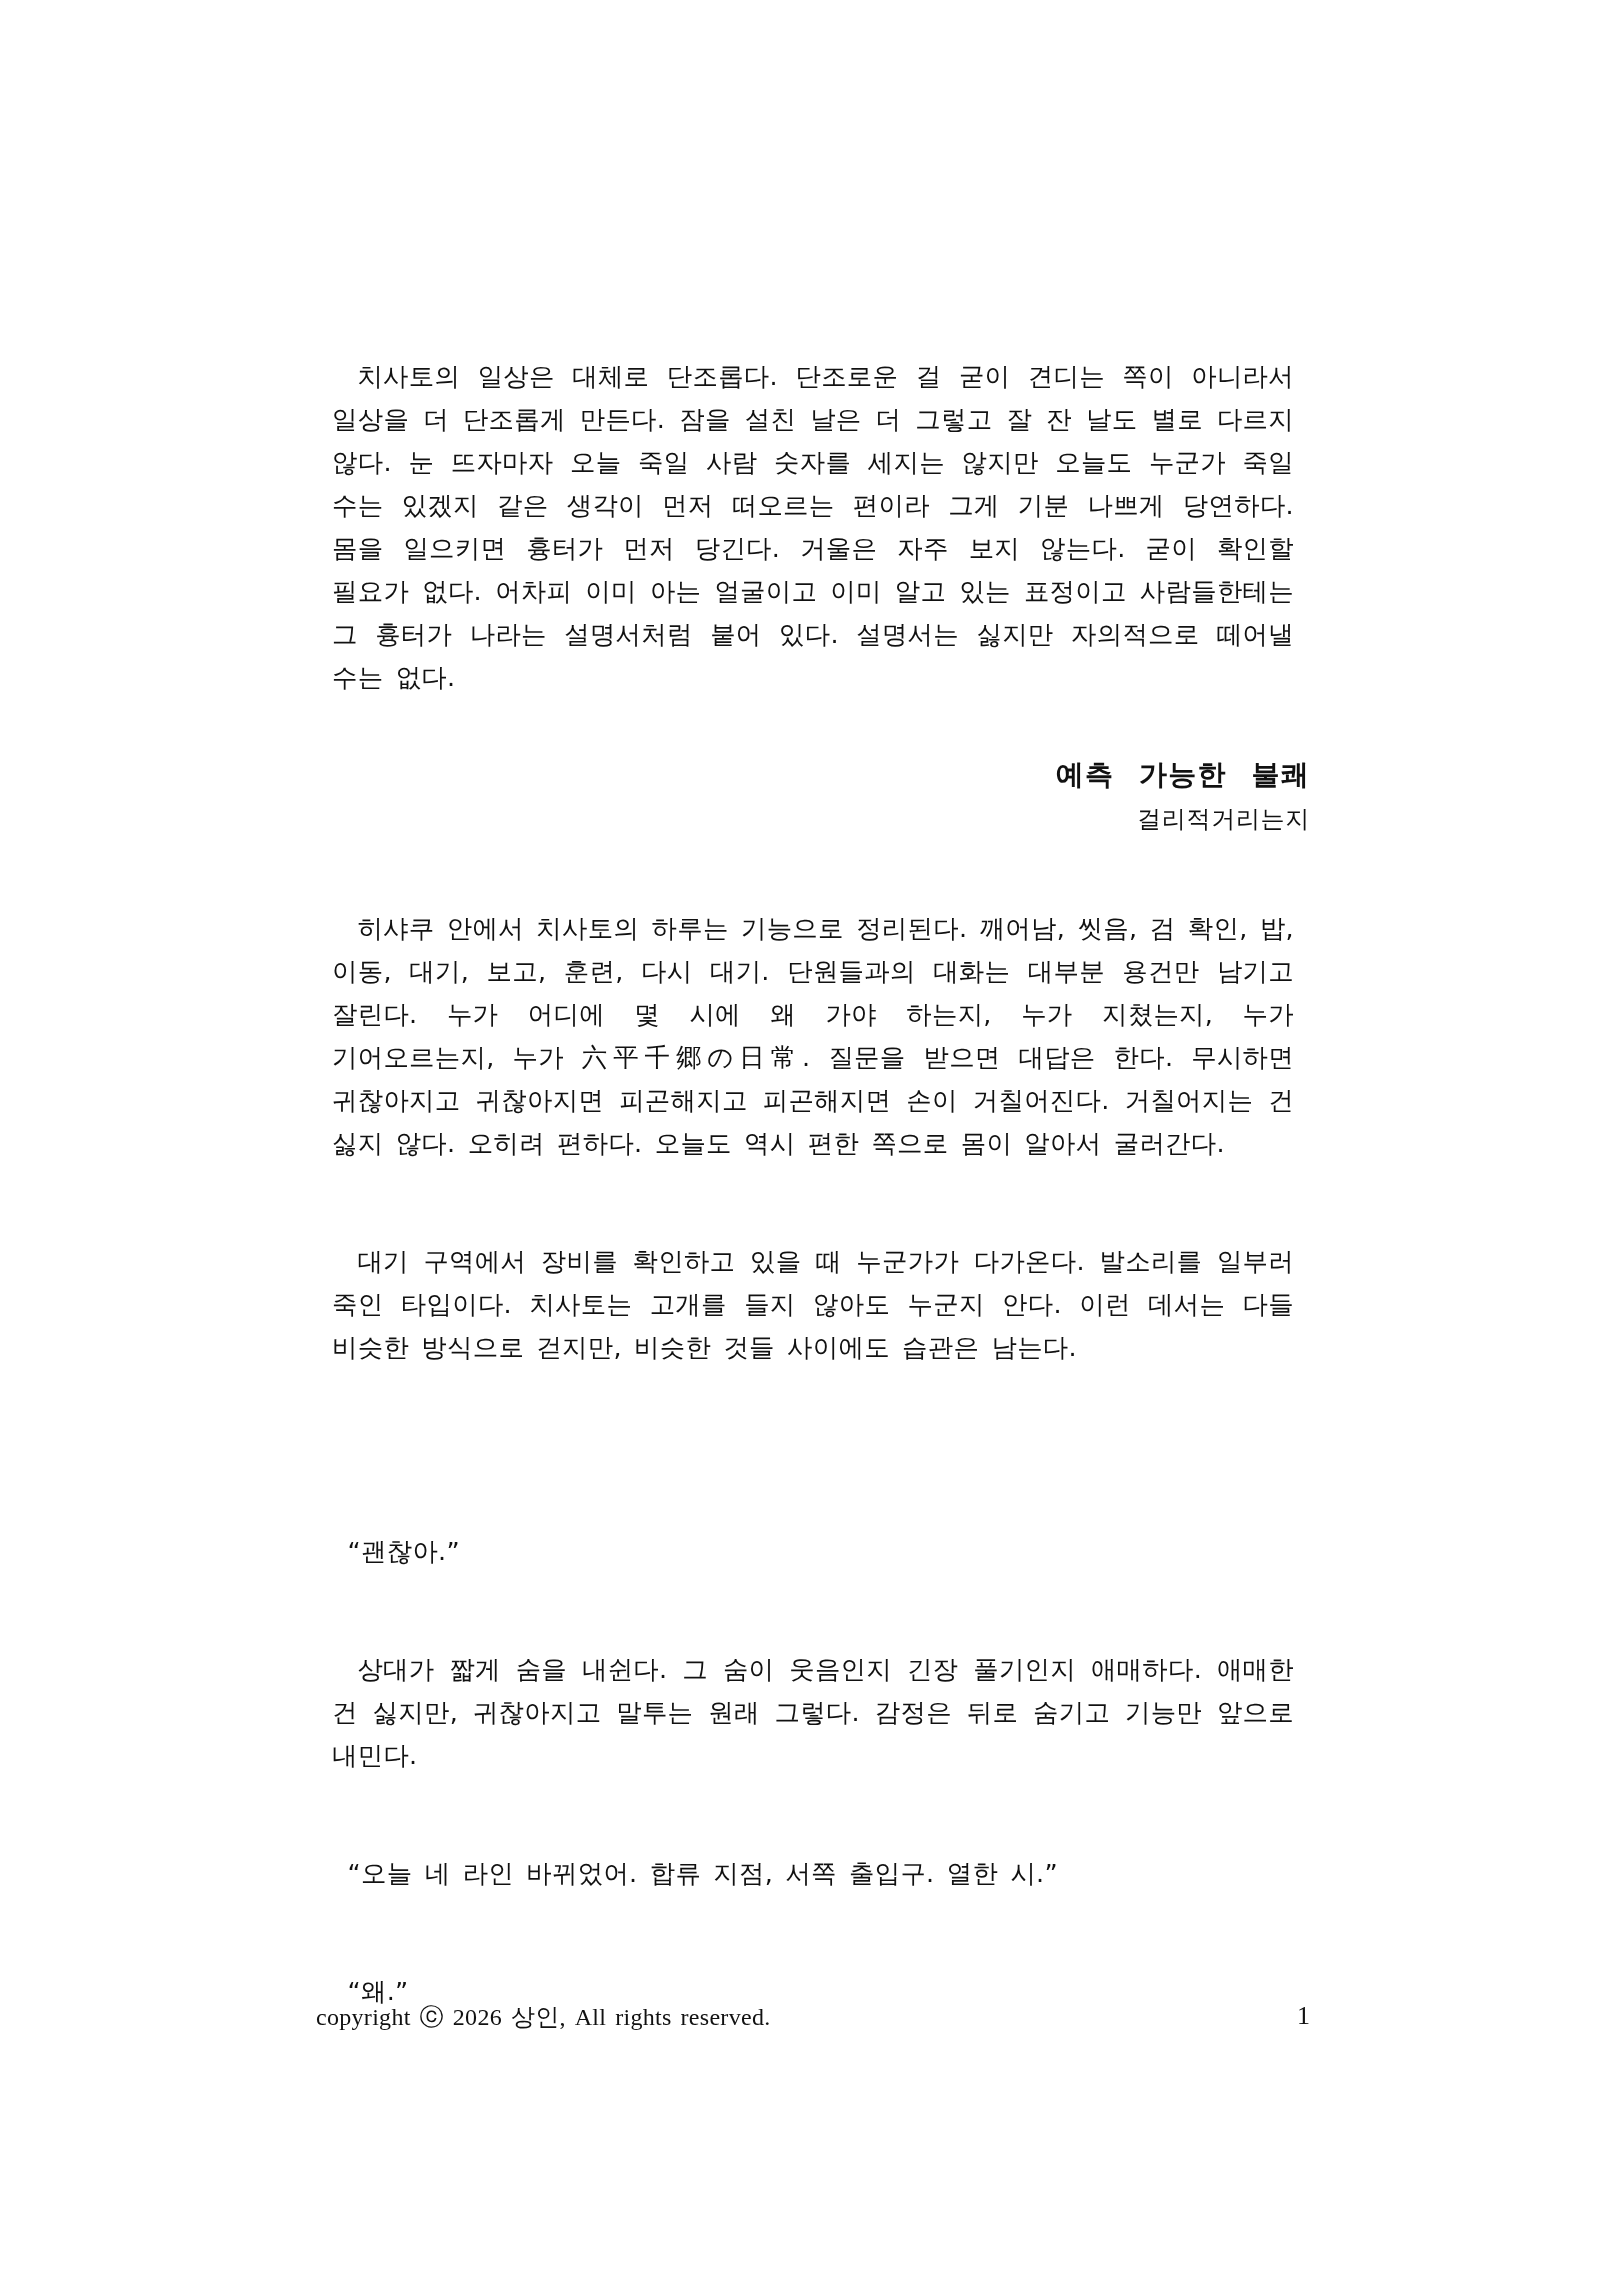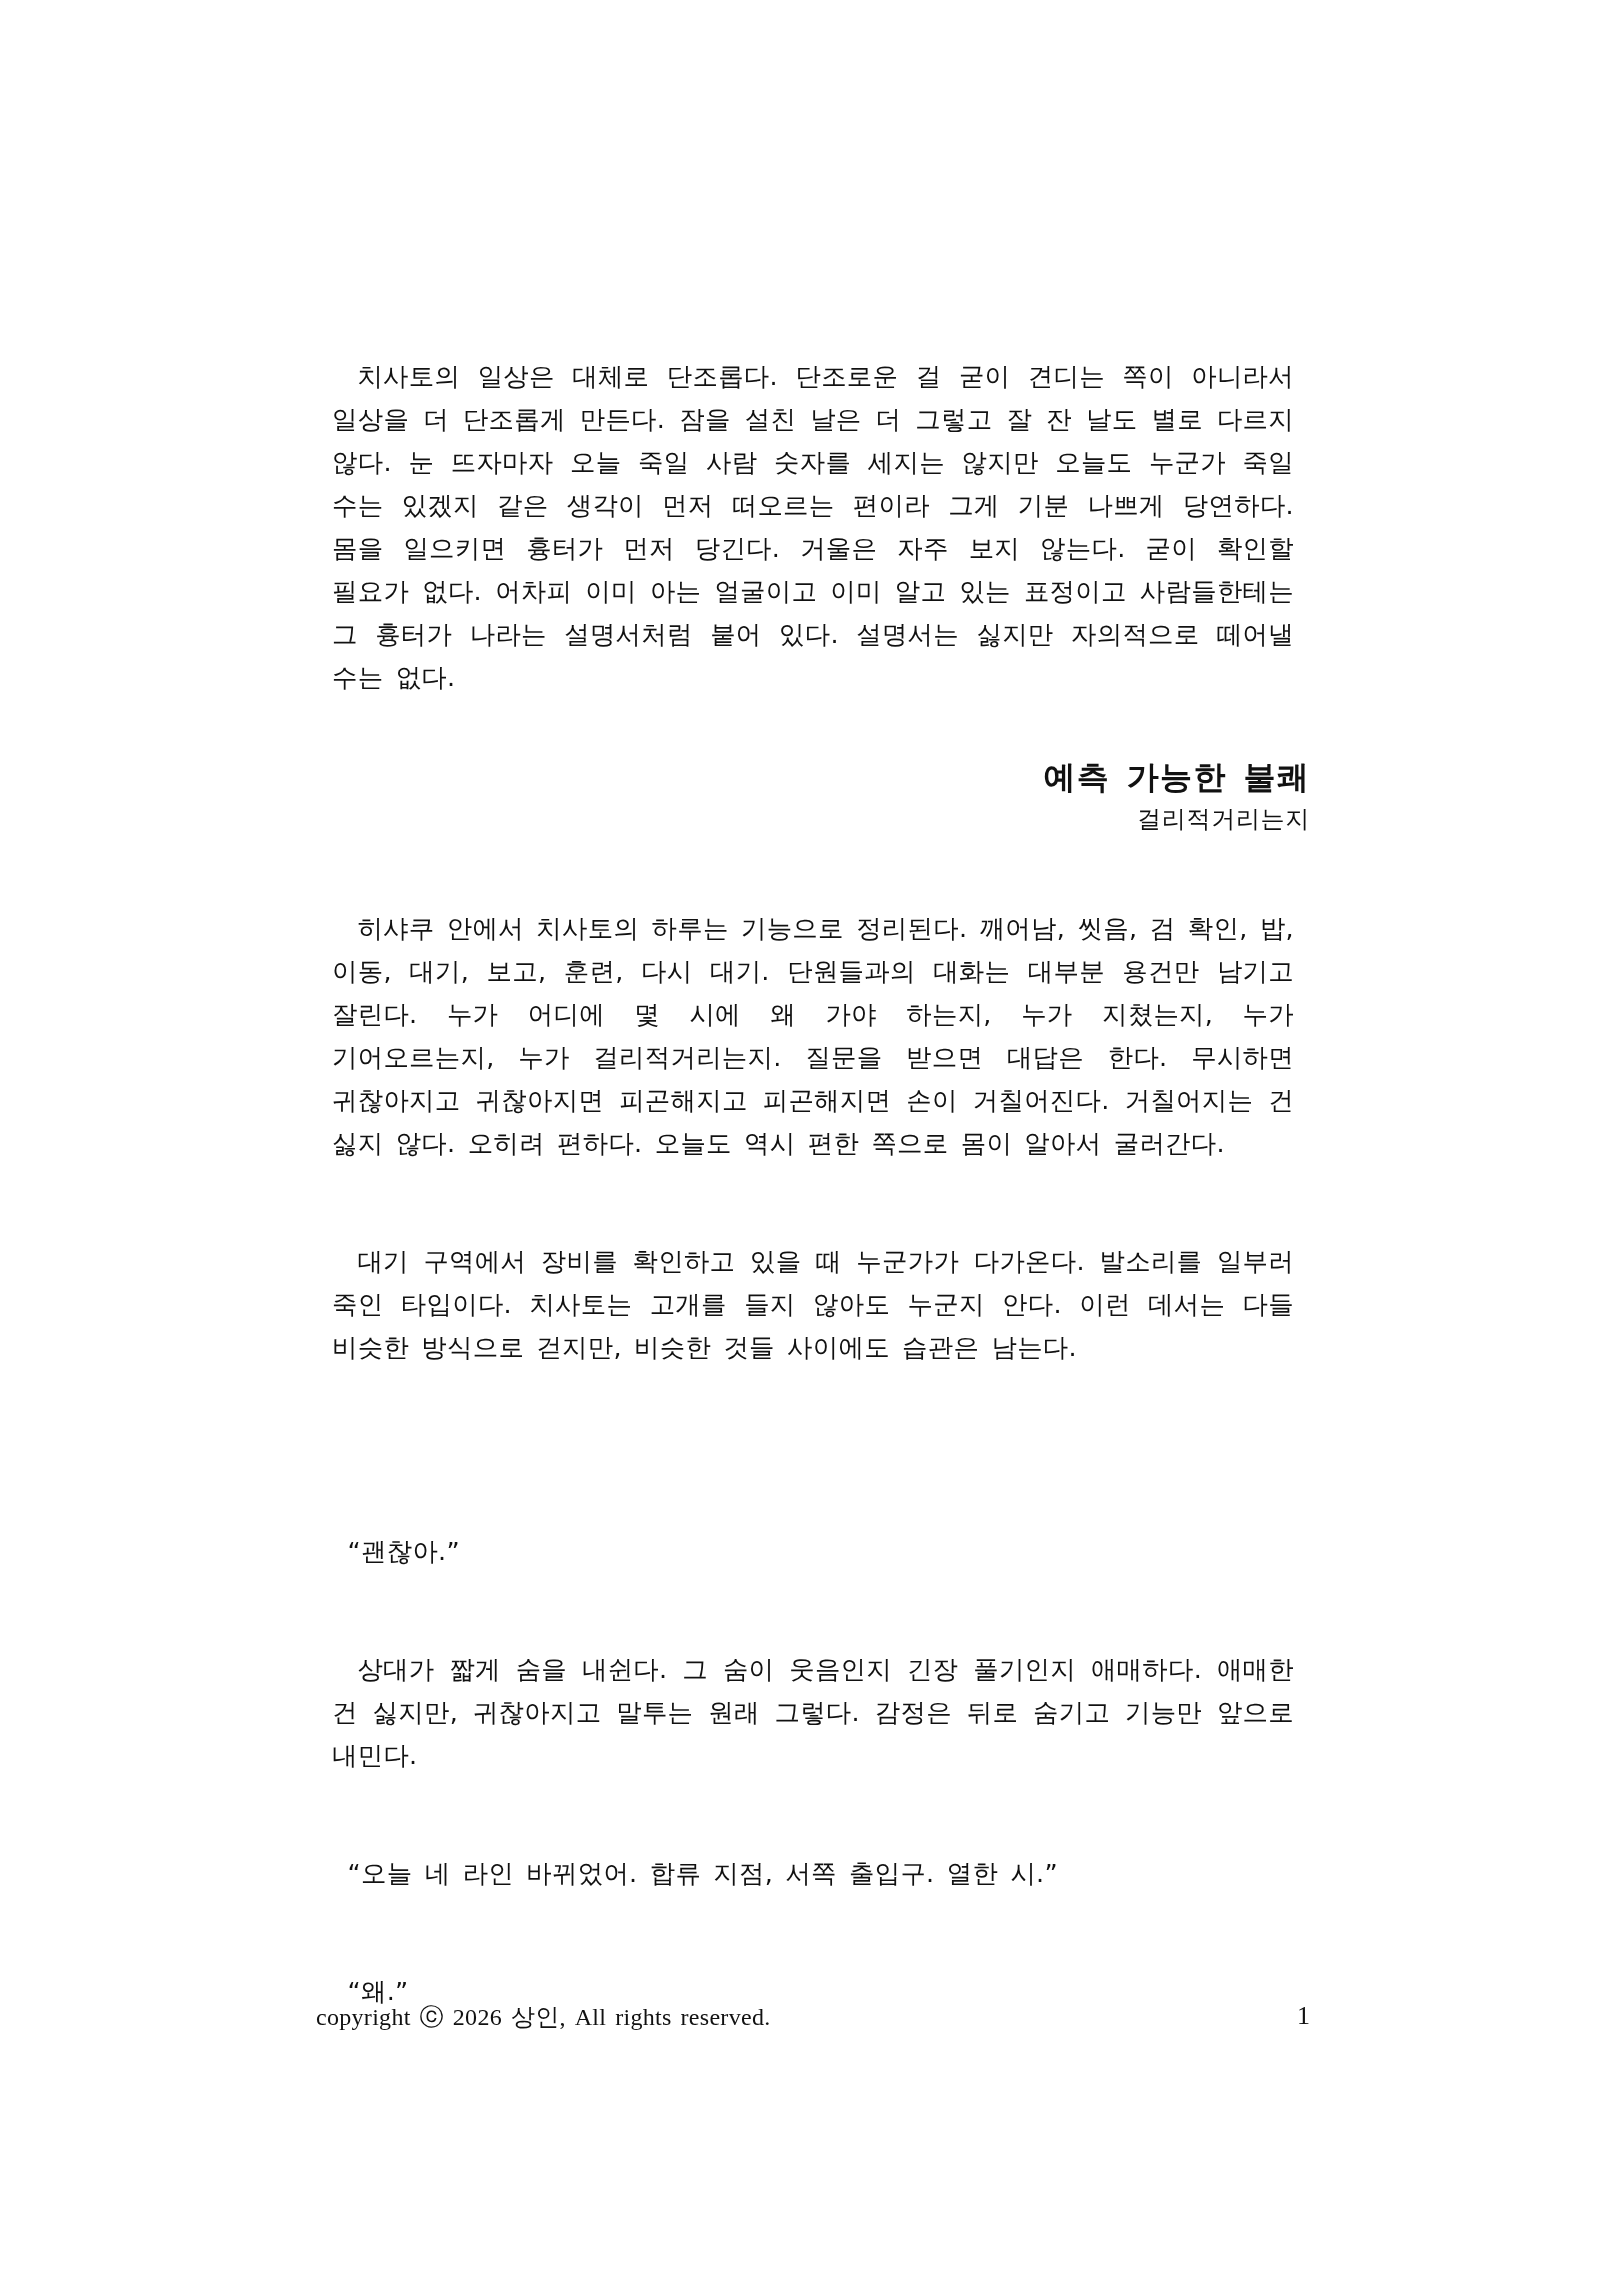--- a/index.html
+++ b/index.html
@@ -38,27 +38,27 @@
     }
     .gap {
       height: 43px;
     }
     .title-block {
       text-align: right;
       margin-top: 52px;
       margin-bottom: 0;
     }
     .chapter-title {
-      font-size: 32px;
+      font-size: 28px;
       font-weight: bold;
       line-height: 52px;
       letter-spacing: 1.3px;
       word-spacing: 6.5px;
       display: block;
-      font-family: Liberation Sans, sans-serif;
+      font-family: Liberation Mono, monospace;
     }
     .chapter-subtitle {
       font-size: 24px;
       line-height: 33px;
       display: block;
       font-family: "DejaVu Serif", "Liberation Serif", serif;
       letter-spacing: 0.7px;
     }
     .after-title {
       height: 55px;
@@ -93,21 +93,21 @@
 <div class="page">
   <p class="para">치사토의 일상은 대체로 단조롭다. 단조로운 걸 굳이 견디는 쪽이 아니라서 일상을 더 단조롭게 만든다. 잠을 설친 날은 더 그렇고 잘 잔 날도 별로 다르지 않다. 눈 뜨자마자 오늘 죽일 사람 숫자를 세지는 않지만 오늘도 누군가 죽일 수는 있겠지 같은 생각이 먼저 떠오르는 편이라 그게 기분 나쁘게 당연하다. 몸을 일으키면 흉터가 먼저 당긴다. 거울은 자주 보지 않는다. 굳이 확인할 필요가 없다. 어차피 이미 아는 얼굴이고 이미 알고 있는 표정이고 사람들한테는 그 흉터가 나라는 설명서처럼 붙어 있다. 설명서는 싫지만 자의적으로 떼어낼 수는 없다.</p>
 
   <div class="title-block">
     <span class="chapter-title">예측 가능한 불쾌</span>
     <span class="chapter-subtitle">걸리적거리는지</span>
   </div>
 
   <div class="after-title"></div>
 
-  <p class="para">히샤쿠 안에서 치사토의 하루는 기능으로 정리된다. 깨어남, 씻음, 검 확인, 밥, 이동, 대기, 보고, 훈련, 다시 대기. 단원들과의 대화는 대부분 용건만 남기고 잘린다. 누가 어디에 몇 시에 왜 가야 하는지, 누가 지쳤는지, 누가 기어오르는지, 누가 걸리적거리는지. 질문을 받으면 대답은 한다. 무시하면 귀찮아지고 귀찮아지면 피곤해지고 피곤해지면 손이 거칠어진다. 거칠어지는 건 싫지 않다. 오히려 편하다. 오늘도 역시 편한 쪽으로 몸이 알아서 굴러간다.</p>
+  <p class="para">히샤쿠 안에서 치사토의 하루는 기능으로 정리된다. 깨어남, 씻음, 검 확인, 밥, 이동, 대기, 보고, 훈련, 다시 대기. 단원들과의 대화는 대부분 용건만 남기고 잘린다. 누가 어디에 몇 시에 왜 가야 하는지, 누가 지쳤는지, 누가 기어오르는지, 누가 六平千郷の日常. 질문을 받으면 대답은 한다. 무시하면 귀찮아지고 귀찮아지면 피곤해지고 피곤해지면 손이 거칠어진다. 거칠어지는 건 싫지 않다. 오히려 편하다. 오늘도 역시 편한 쪽으로 몸이 알아서 굴러간다.</p>
   <div class="gap"></div>
   <p class="para">대기 구역에서 장비를 확인하고 있을 때 누군가가 다가온다. 발소리를 일부러 죽인 타입이다. 치사토는 고개를 들지 않아도 누군지 안다. 이런 데서는 다들 비슷한 방식으로 걷지만, 비슷한 것들 사이에도 습관은 남는다.</p>
   <div class="gap"></div>
   <div class="gap"></div>
   <div class="gap"></div>
   <p class="para dialogue">“괜찮아.”</p>
   <div class="gap"></div>
   <p class="para">상대가 짧게 숨을 내쉰다. 그 숨이 웃음인지 긴장 풀기인지 애매하다. 애매한 건 싫지만, 귀찮아지고 말투는 원래 그렇다. 감정은 뒤로 숨기고 기능만 앞으로 내민다.</p>
   <div class="gap"></div>
   <p class="para dialogue">“오늘 네 라인 바뀌었어. 합류 지점, 서쪽 출입구. 열한 시.”</p>

